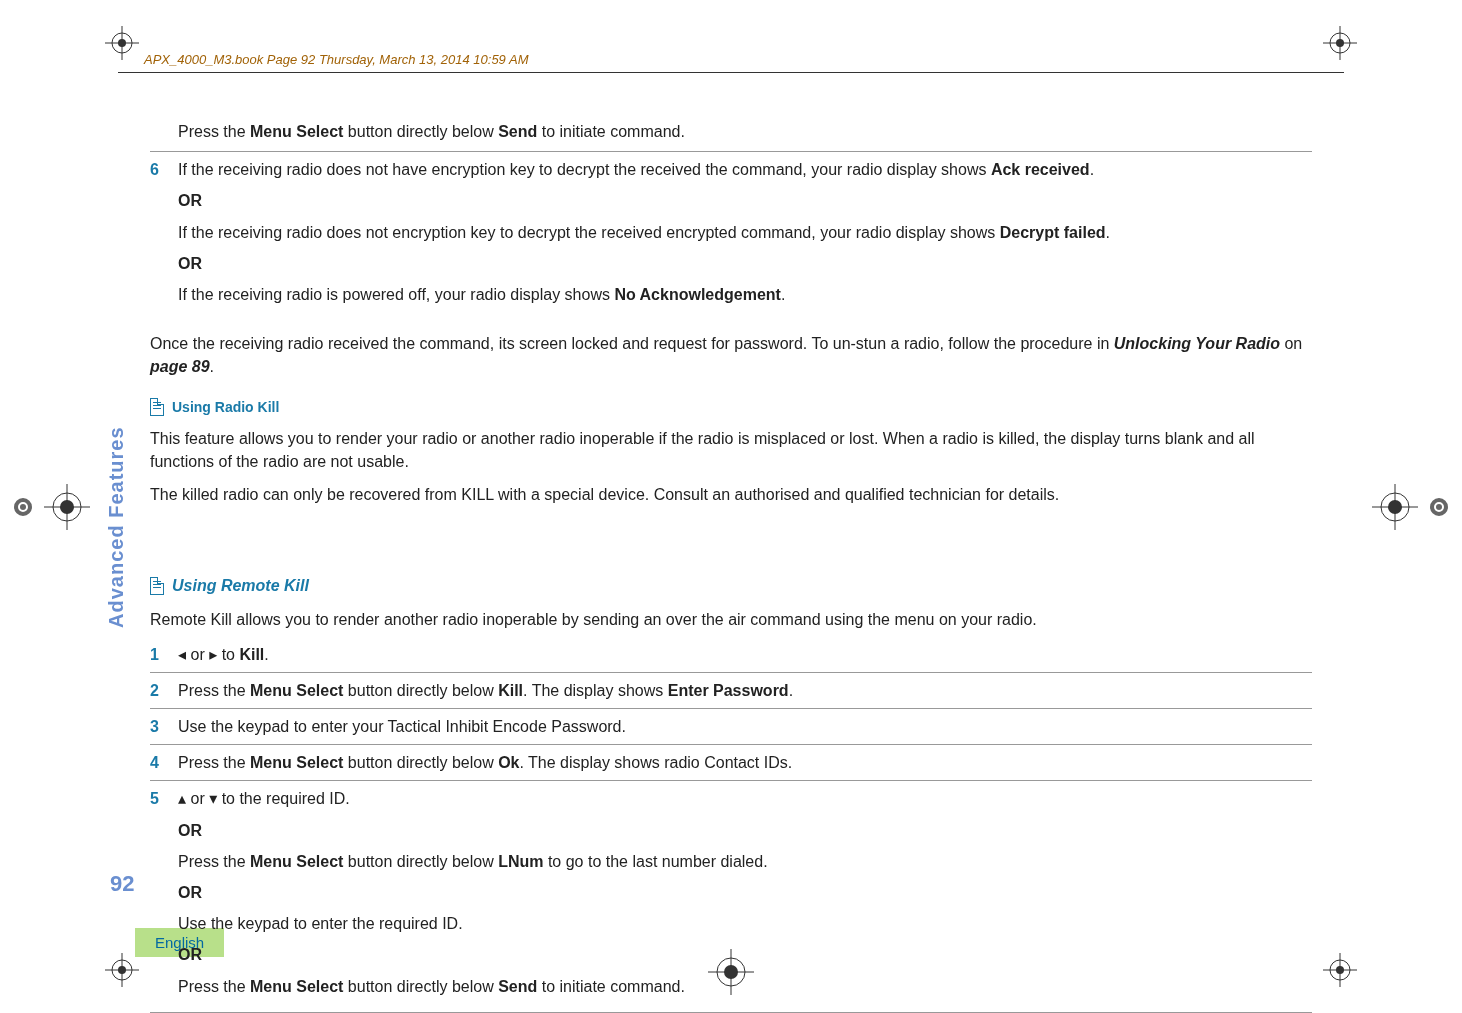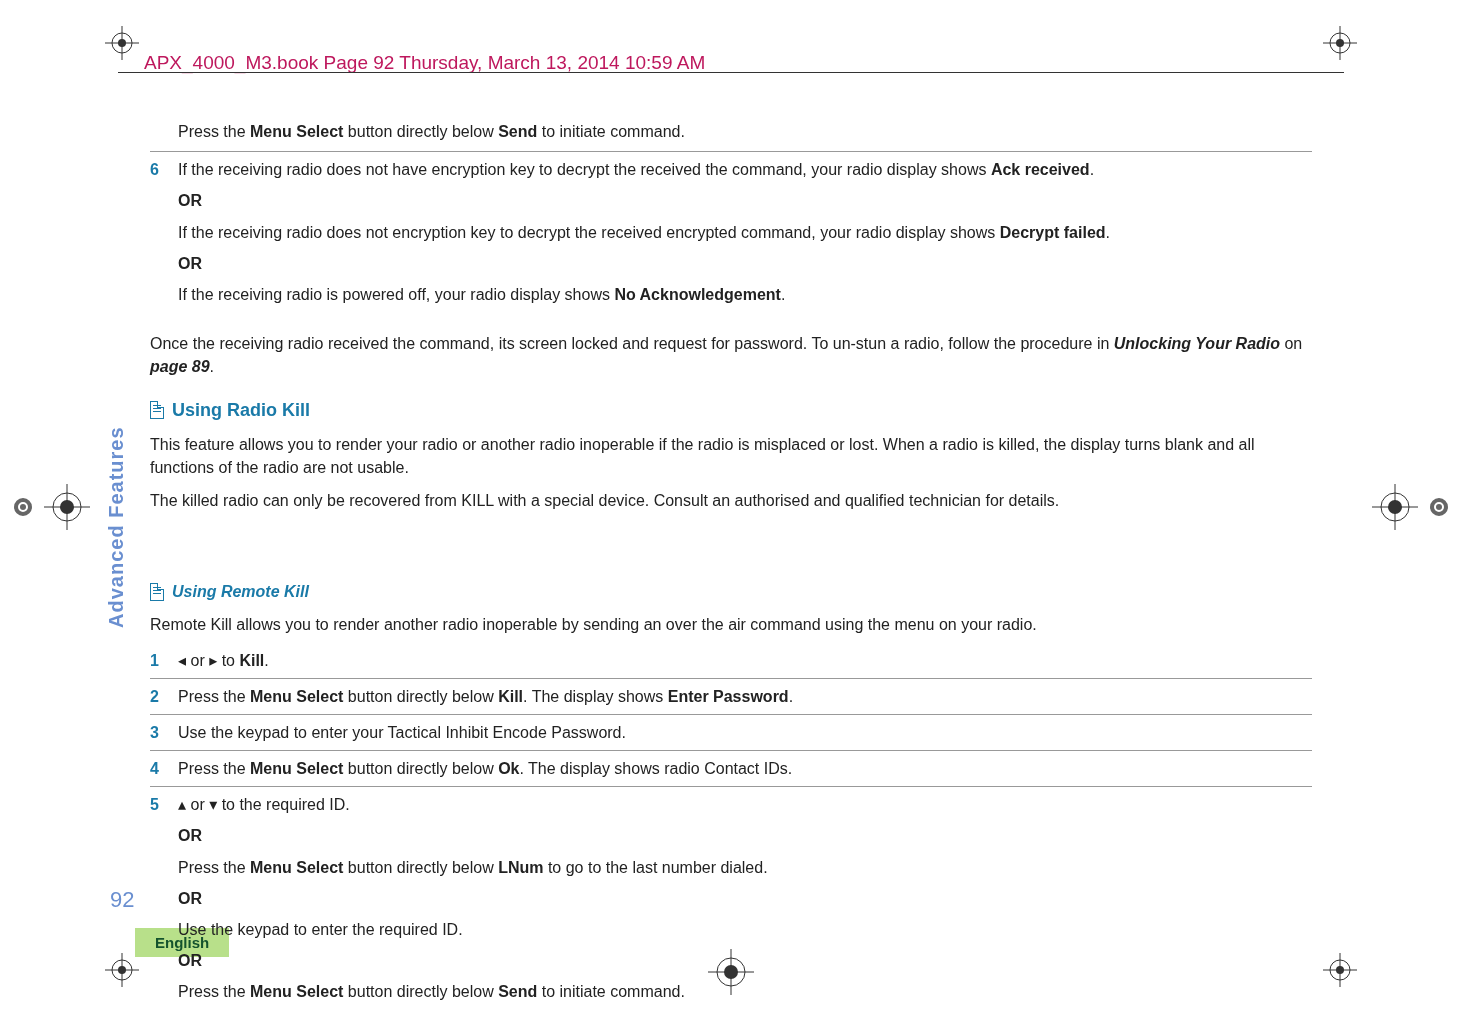--- a/index.html
+++ b/index.html
@@ -13,39 +13,39 @@
   .reg-dot { position: absolute; width: 18px; height: 18px; border-radius: 50%; border: 4px solid #666; background: #fff; }
   .reg-dot::after { content:""; position:absolute; width:6px; height:6px; background:#666; border-radius:50%; top:2px; left:2px; }
   .reg-l { left: 14px; top: 50%; transform: translateY(-50%); }
   .reg-r { right: 14px; top: 50%; transform: translateY(-50%); }
   .align-target { position: absolute; width: 46px; height: 46px; }
   .align-target svg { width: 46px; height: 46px; }
   .align-ml { left: 44px; top: 50%; transform: translateY(-50%); }
   .align-mr { right: 44px; top: 50%; transform: translateY(-50%); }
   .align-bm { left: 50%; bottom: 18px; transform: translateX(-50%); }
   .header-line { position: absolute; top: 72px; left: 118px; right: 118px; border-top: 1px solid #333; }
-  .header-text { position: absolute; top: 52px; left: 144px; font-size: 19px; color: #be185d; }
+  .header-text { position: absolute; top: 52px; left: 144px; font-size: 13px; color: #a16207; font-style: italic; }
   .page { position: absolute; top: 120px; left: 150px; right: 150px; bottom: 90px; display: flex; gap: 60px; flex-direction: column; }
   .col { flex: 1; line-height: 1.45; }
   .col p { margin-bottom: 8px; }
   .indent { margin-left: 28px; }
   .step { display: flex; gap: 10px; border-bottom: 1px solid #999; padding: 4px 0 6px 0; margin-bottom: 2px; }
   .step-num { color: #1a7aa8; font-weight: bold; min-width: 18px; }
   .step-body { flex: 1; }
-  .heading2 { color: #1a7aa8; font-weight: bold; font-size: 18px; margin: 18px 0 10px 0; display: flex; align-items: center; gap: 8px; text-align: right; }
+  .heading2 { color: #1a7aa8; font-weight: bold; font-size: 14px; margin: 18px 0 10px 0; display: flex; align-items: center; gap: 8px; text-align: right; }
   .heading3 { color: #1a7aa8; font-style: italic; font-weight: bold; font-size: 16px; margin: 0 0 10px 0; display: flex; align-items: center; gap: 8px; }
   .doc-icon { display: inline-block; width: 14px; height: 18px; border: 1px solid #1a7aa8; position: relative; }
   .doc-icon::before { content:""; position:absolute; top:-1px; right:-1px; width:6px; height:6px; background:#fff; border-left:1px solid #1a7aa8; border-bottom:1px solid #1a7aa8; }
   .doc-icon::after { content:""; position:absolute; top:3px; left:2px; right:2px; height:1px; background:#1a7aa8; box-shadow: 0 3px 0 #1a7aa8, 0 6px 0 #1a7aa8; }
   .bold { font-weight: bold; }
   .ui { font-family: Arial, sans-serif; font-weight: bold; }
   .arrow { font-family: sans-serif; }
   .side-tab { position: absolute; left: 105px; top: 50%; transform: translateY(-40%) rotate(180deg); writing-mode: vertical-rl; color: #6a8fd0; font-weight: bold; font-size: 20px; letter-spacing: 1px; }
-  .page-num { position: absolute; left: 110px; bottom: 100px; color: #6a8fd0; font-weight: normal; font-size: 22px; }
-  .lang-tab { position: absolute; left: 135px; bottom: 56px; background: #b8e08a; color: #14532d; font-weight: bold; padding: 6px 20px; font-size: 15px; }
+  .page-num { position: absolute; left: 110px; bottom: 116px; color: #6a8fd0; font-weight: bold; font-size: 22px; }
+  .lang-tab { position: absolute; left: 135px; bottom: 56px; background: #b8e08a; color: #0369a1; font-weight: normal; padding: 6px 20px; font-size: 15px; }
 </style>
 </head>
 <body>
 
 <div class="header-text">APX_4000_M3.book  Page 92  Thursday, March 13, 2014  10:59 AM</div>
 <div class="header-line"></div>
 
 <div class="side-tab">Advanced Features</div>
 <div class="page-num">92</div>
 <div class="lang-tab">English</div>

